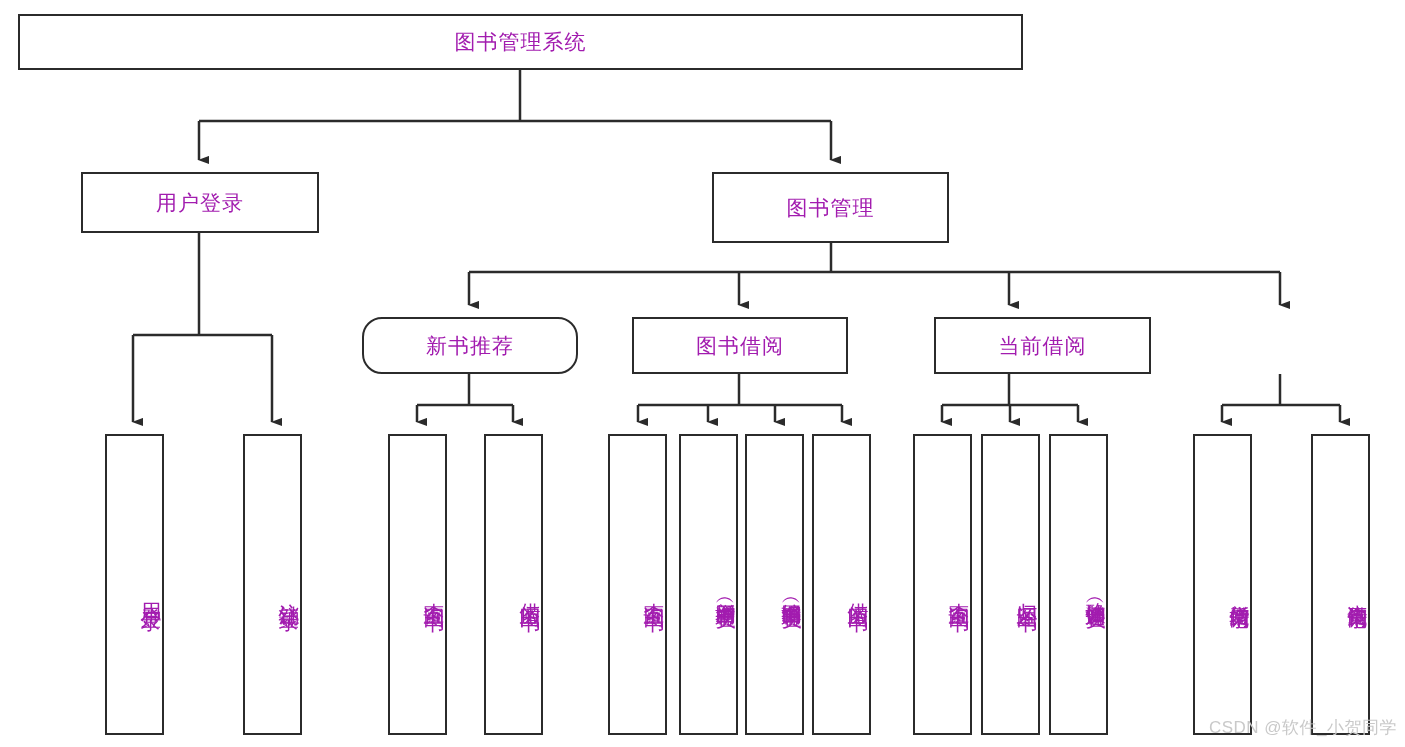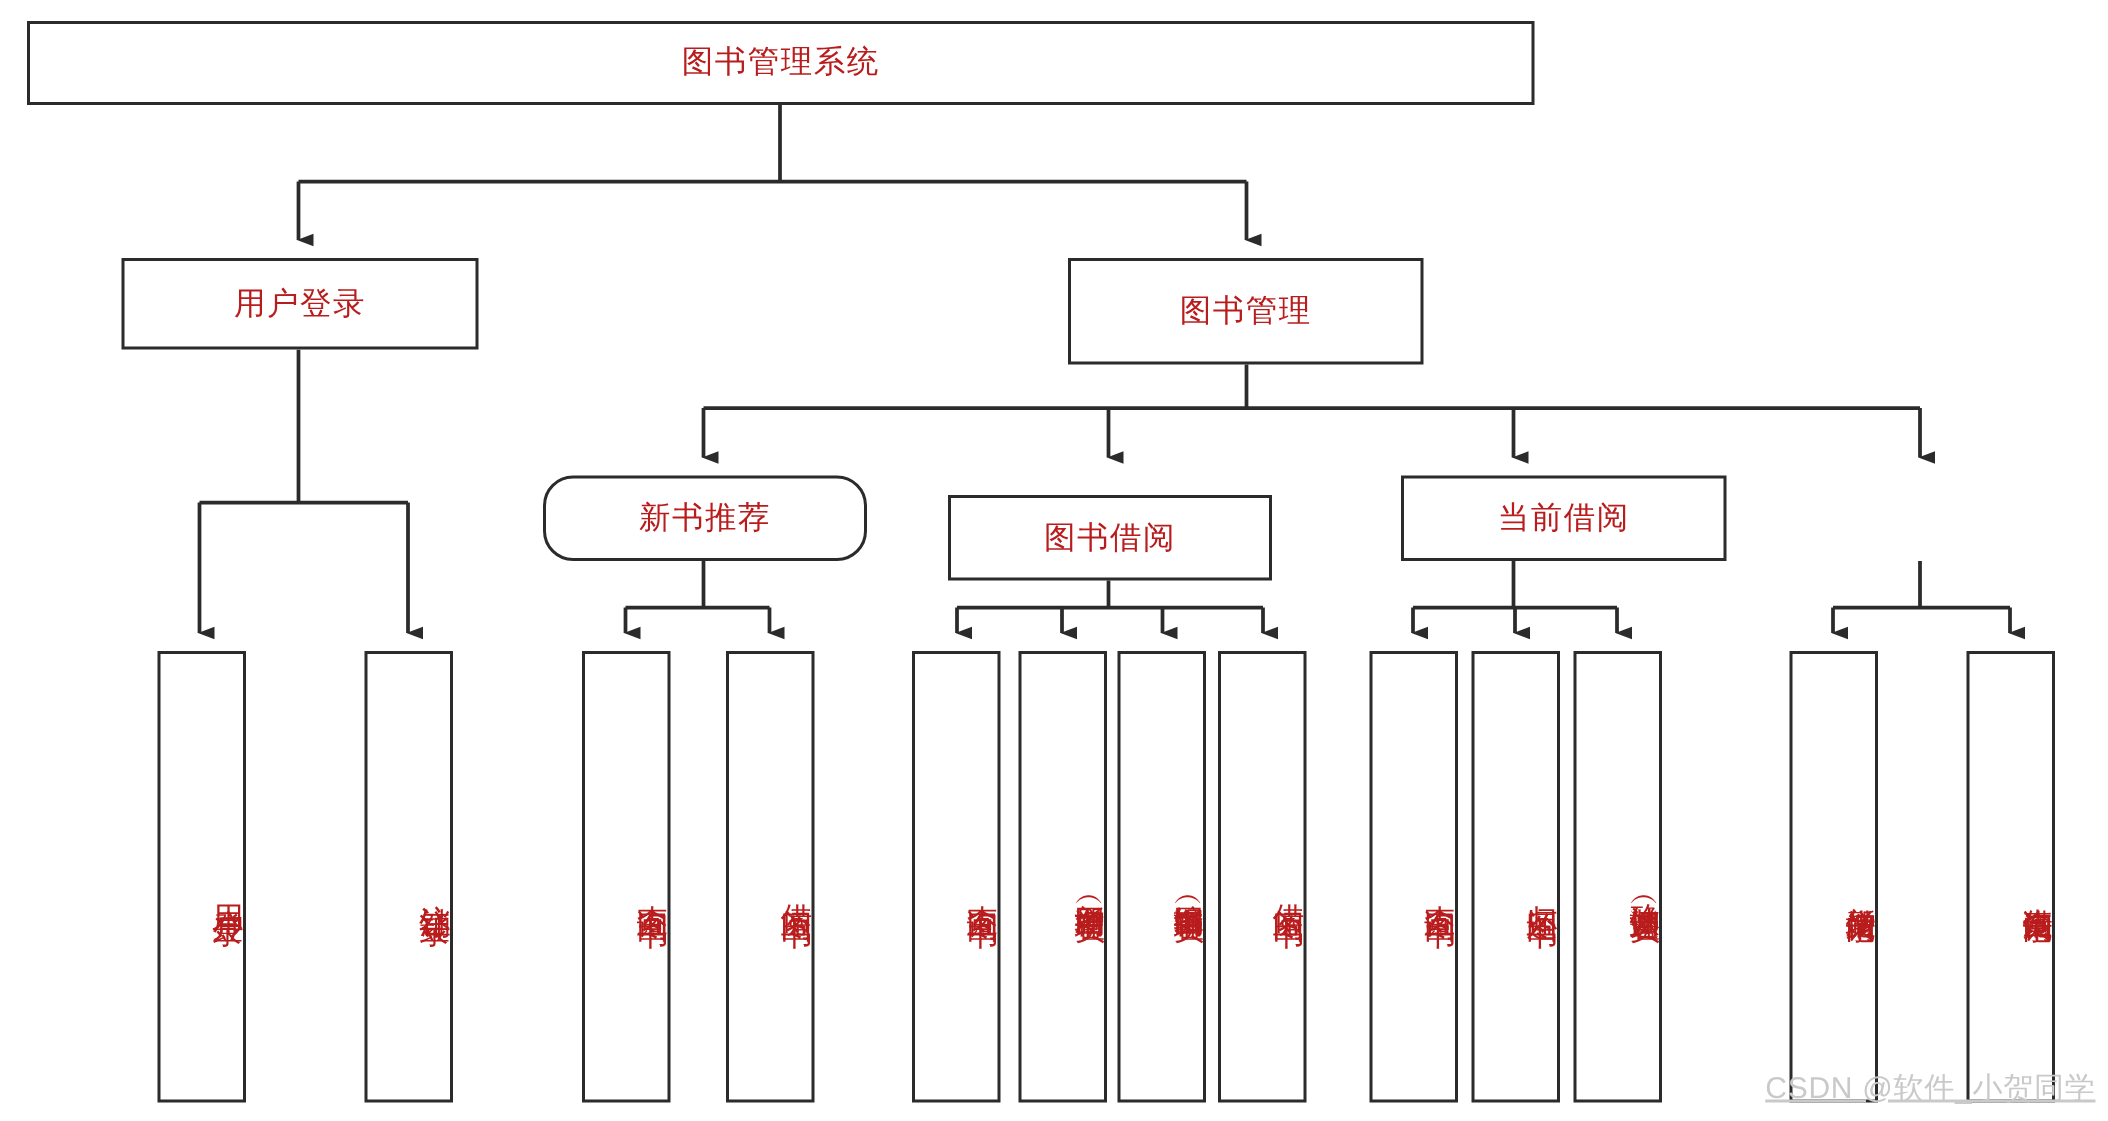--- a/index.html
+++ b/index.html
@@ -26,21 +26,21 @@
     display: block;
   }
   .node-box {
     position: absolute;
     box-sizing: border-box;
     background: #ffffff;
     border: 2.5px solid #2b2b2b;
     display: flex;
     align-items: center;
     justify-content: center;
-    color: #b91c1c;
+    color: #a21caf;
   }
   .node-box.horiz {
     font-size: 21px;
     letter-spacing: 1px;
     line-height: 1.2;
   }
   .node-box.vert {
     writing-mode: vertical-rl;
     text-orientation: upright;
     font-size: 21px;
@@ -55,26 +55,25 @@
     letter-spacing: 1px;
   }
   .node-label {
     display: block;
     white-space: nowrap;
   }
   #watermark {
     position: absolute;
     right: 8px;
     bottom: 8px;
-    font-size: 20px;
+    font-size: 17px;
     color: #c9c9c9;
     letter-spacing: 0.5px;
     white-space: nowrap;
     pointer-events: none;
-    text-decoration: underline;
   }
 </style>
 </head>
 <body>
 
 <div id="diagram-root">
 
   <svg id="tree-svg" viewBox="0 0 1405 747" xmlns="http://www.w3.org/2000/svg">
     <defs>
       <marker id="arrowhead" markerWidth="9" markerHeight="11" refX="4.5" refY="10" orient="auto" markerUnits="userSpaceOnUse">
@@ -147,21 +146,21 @@
   <div class="node-box horiz" style="left: 81px; top: 172px; width: 238px; height: 61px;">
     <span class="node-label">用户登录</span>
   </div>
   <div class="node-box horiz" style="left: 712px; top: 172px; width: 237px; height: 71px;">
     <span class="node-label">图书管理</span>
   </div>
 
   <div class="node-box horiz" style="left: 362px; top: 317px; width: 216px; height: 57px; border-radius: 20px;">
     <span class="node-label">新书推荐</span>
   </div>
-  <div class="node-box horiz" style="left: 632px; top: 330px; width: 216px; height: 57px;">
+  <div class="node-box horiz" style="left: 632px; top: 317px; width: 216px; height: 57px;">
     <span class="node-label">图书借阅</span>
   </div>
   <div class="node-box horiz" style="left: 934px; top: 317px; width: 217px; height: 57px;">
     <span class="node-label">当前借阅</span>
   </div>
 
   <div class="node-box vert" style="left: 105px; top: 434px; width: 59px; height: 301px;">
     <span class="node-label">用户登录</span>
   </div>
   <div class="node-box vert" style="left: 243px; top: 434px; width: 59px; height: 301px;">

